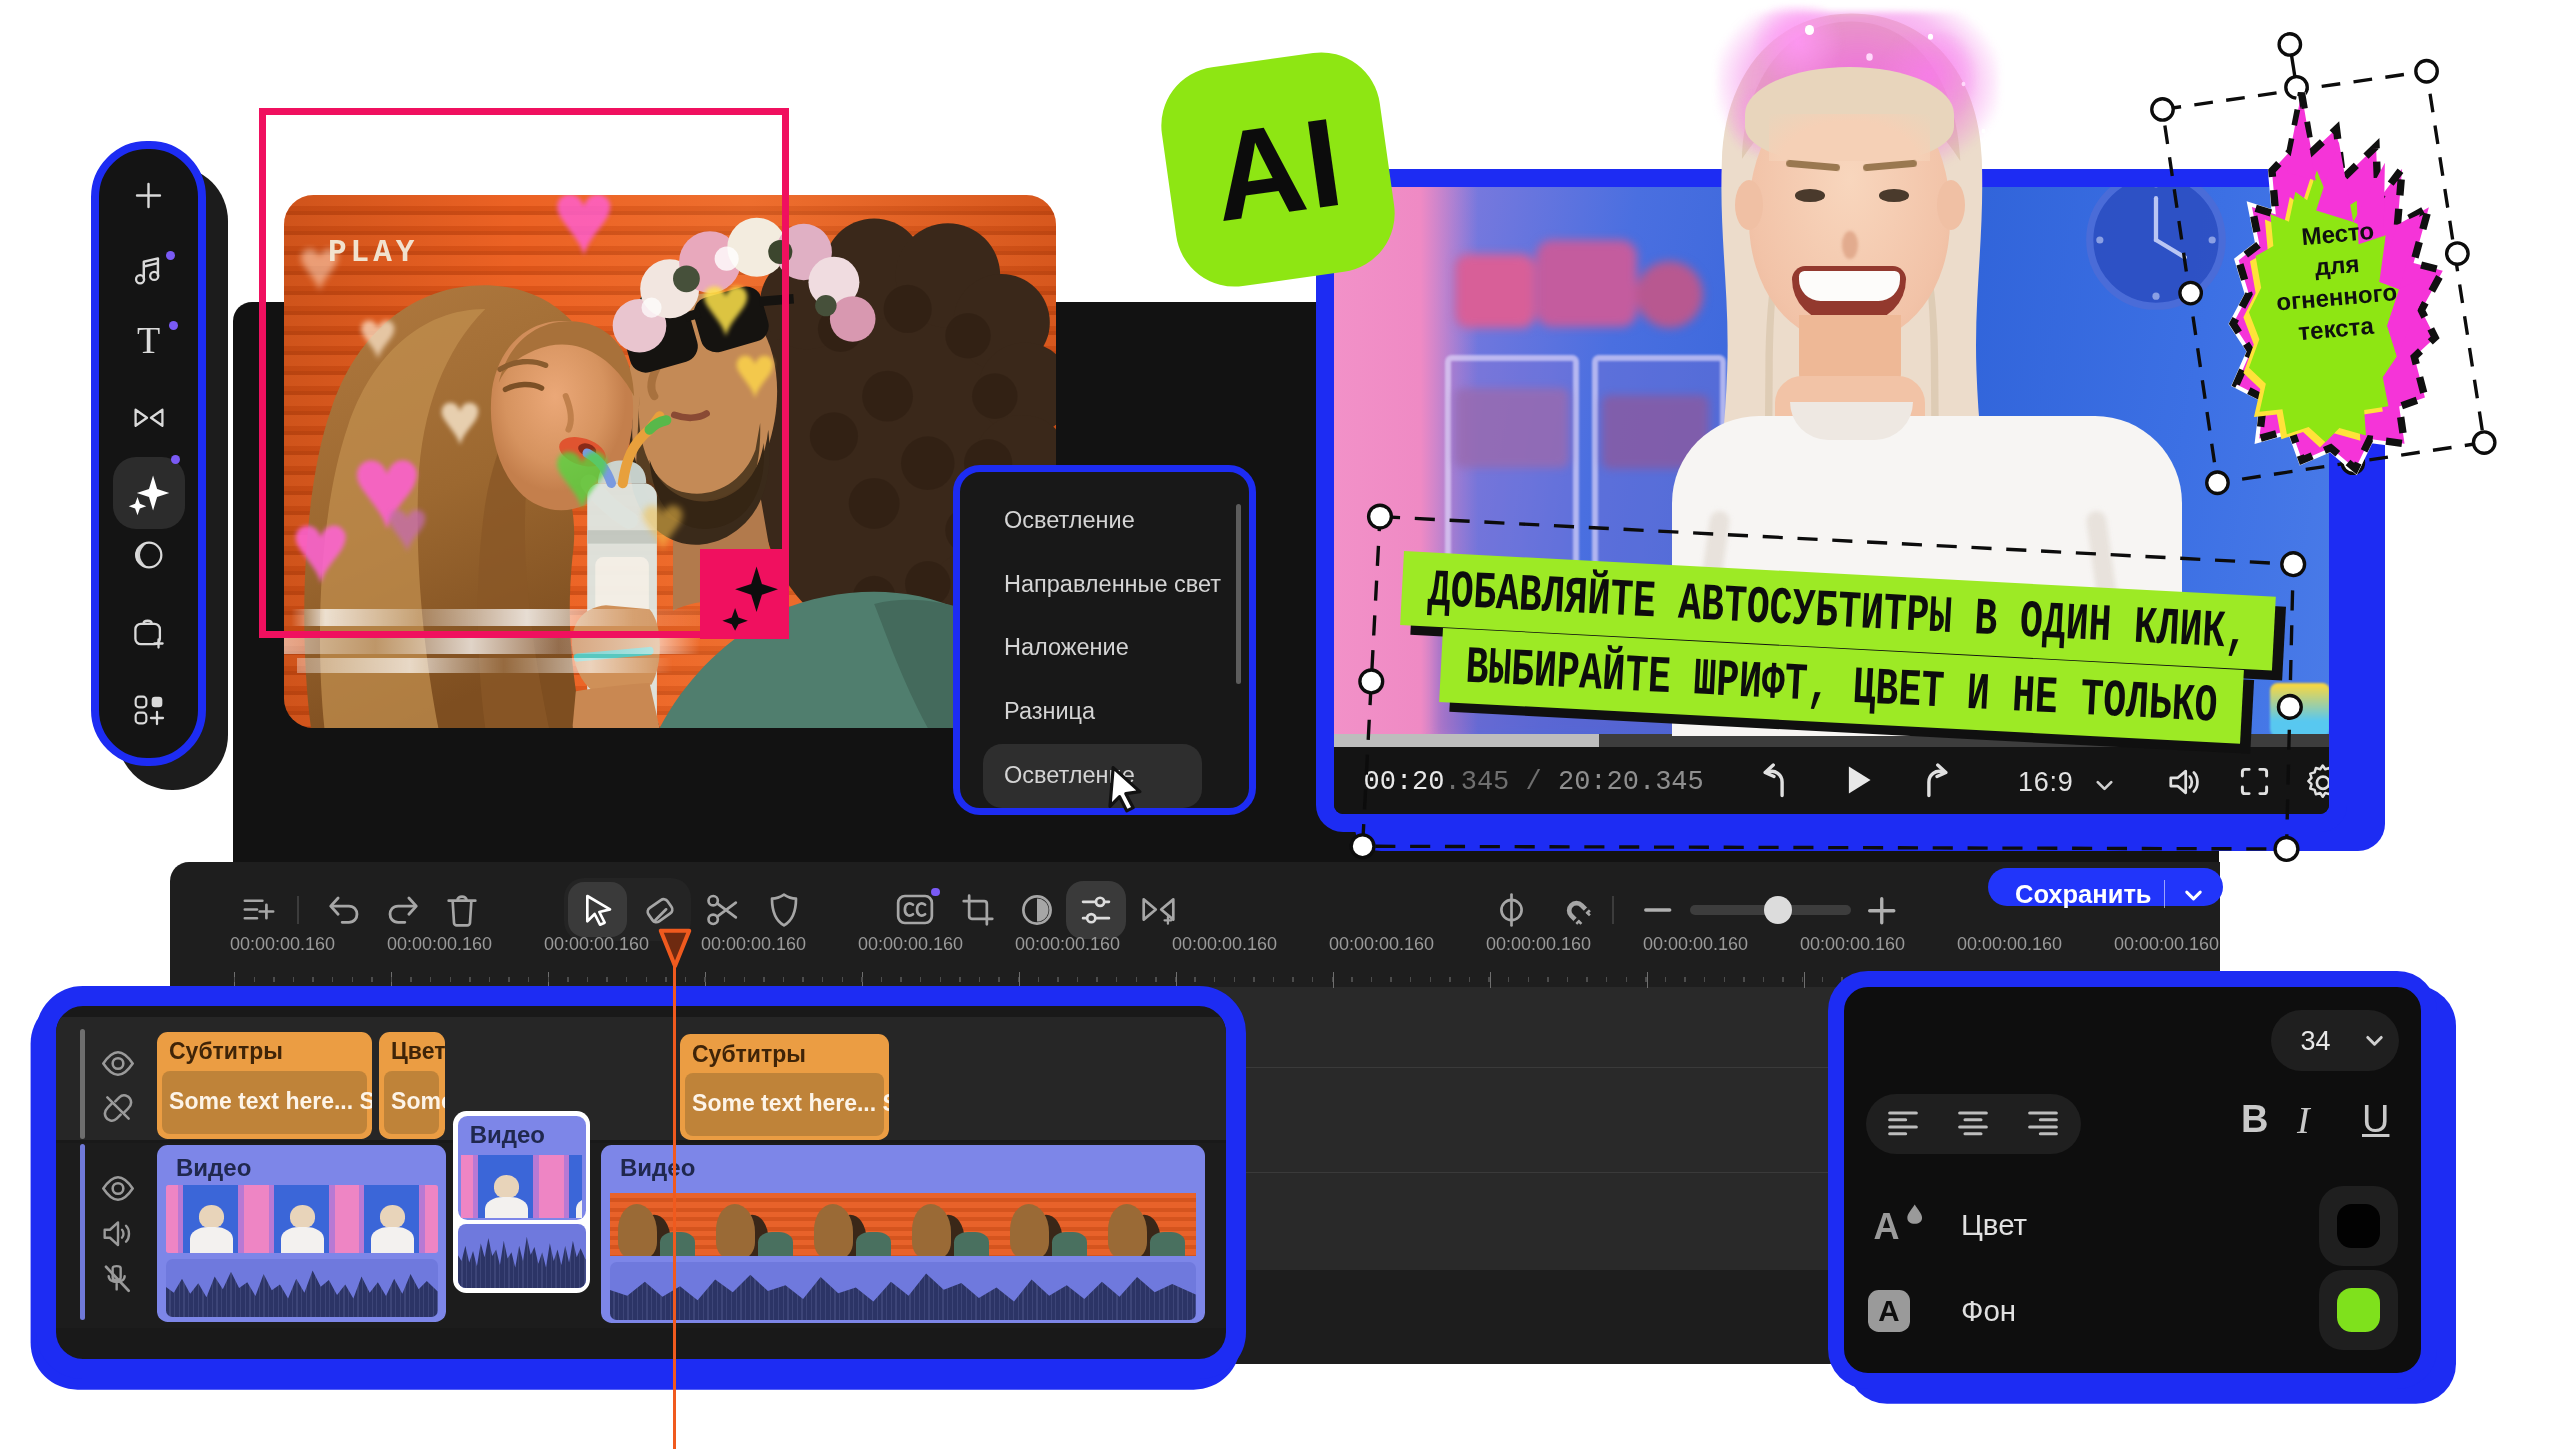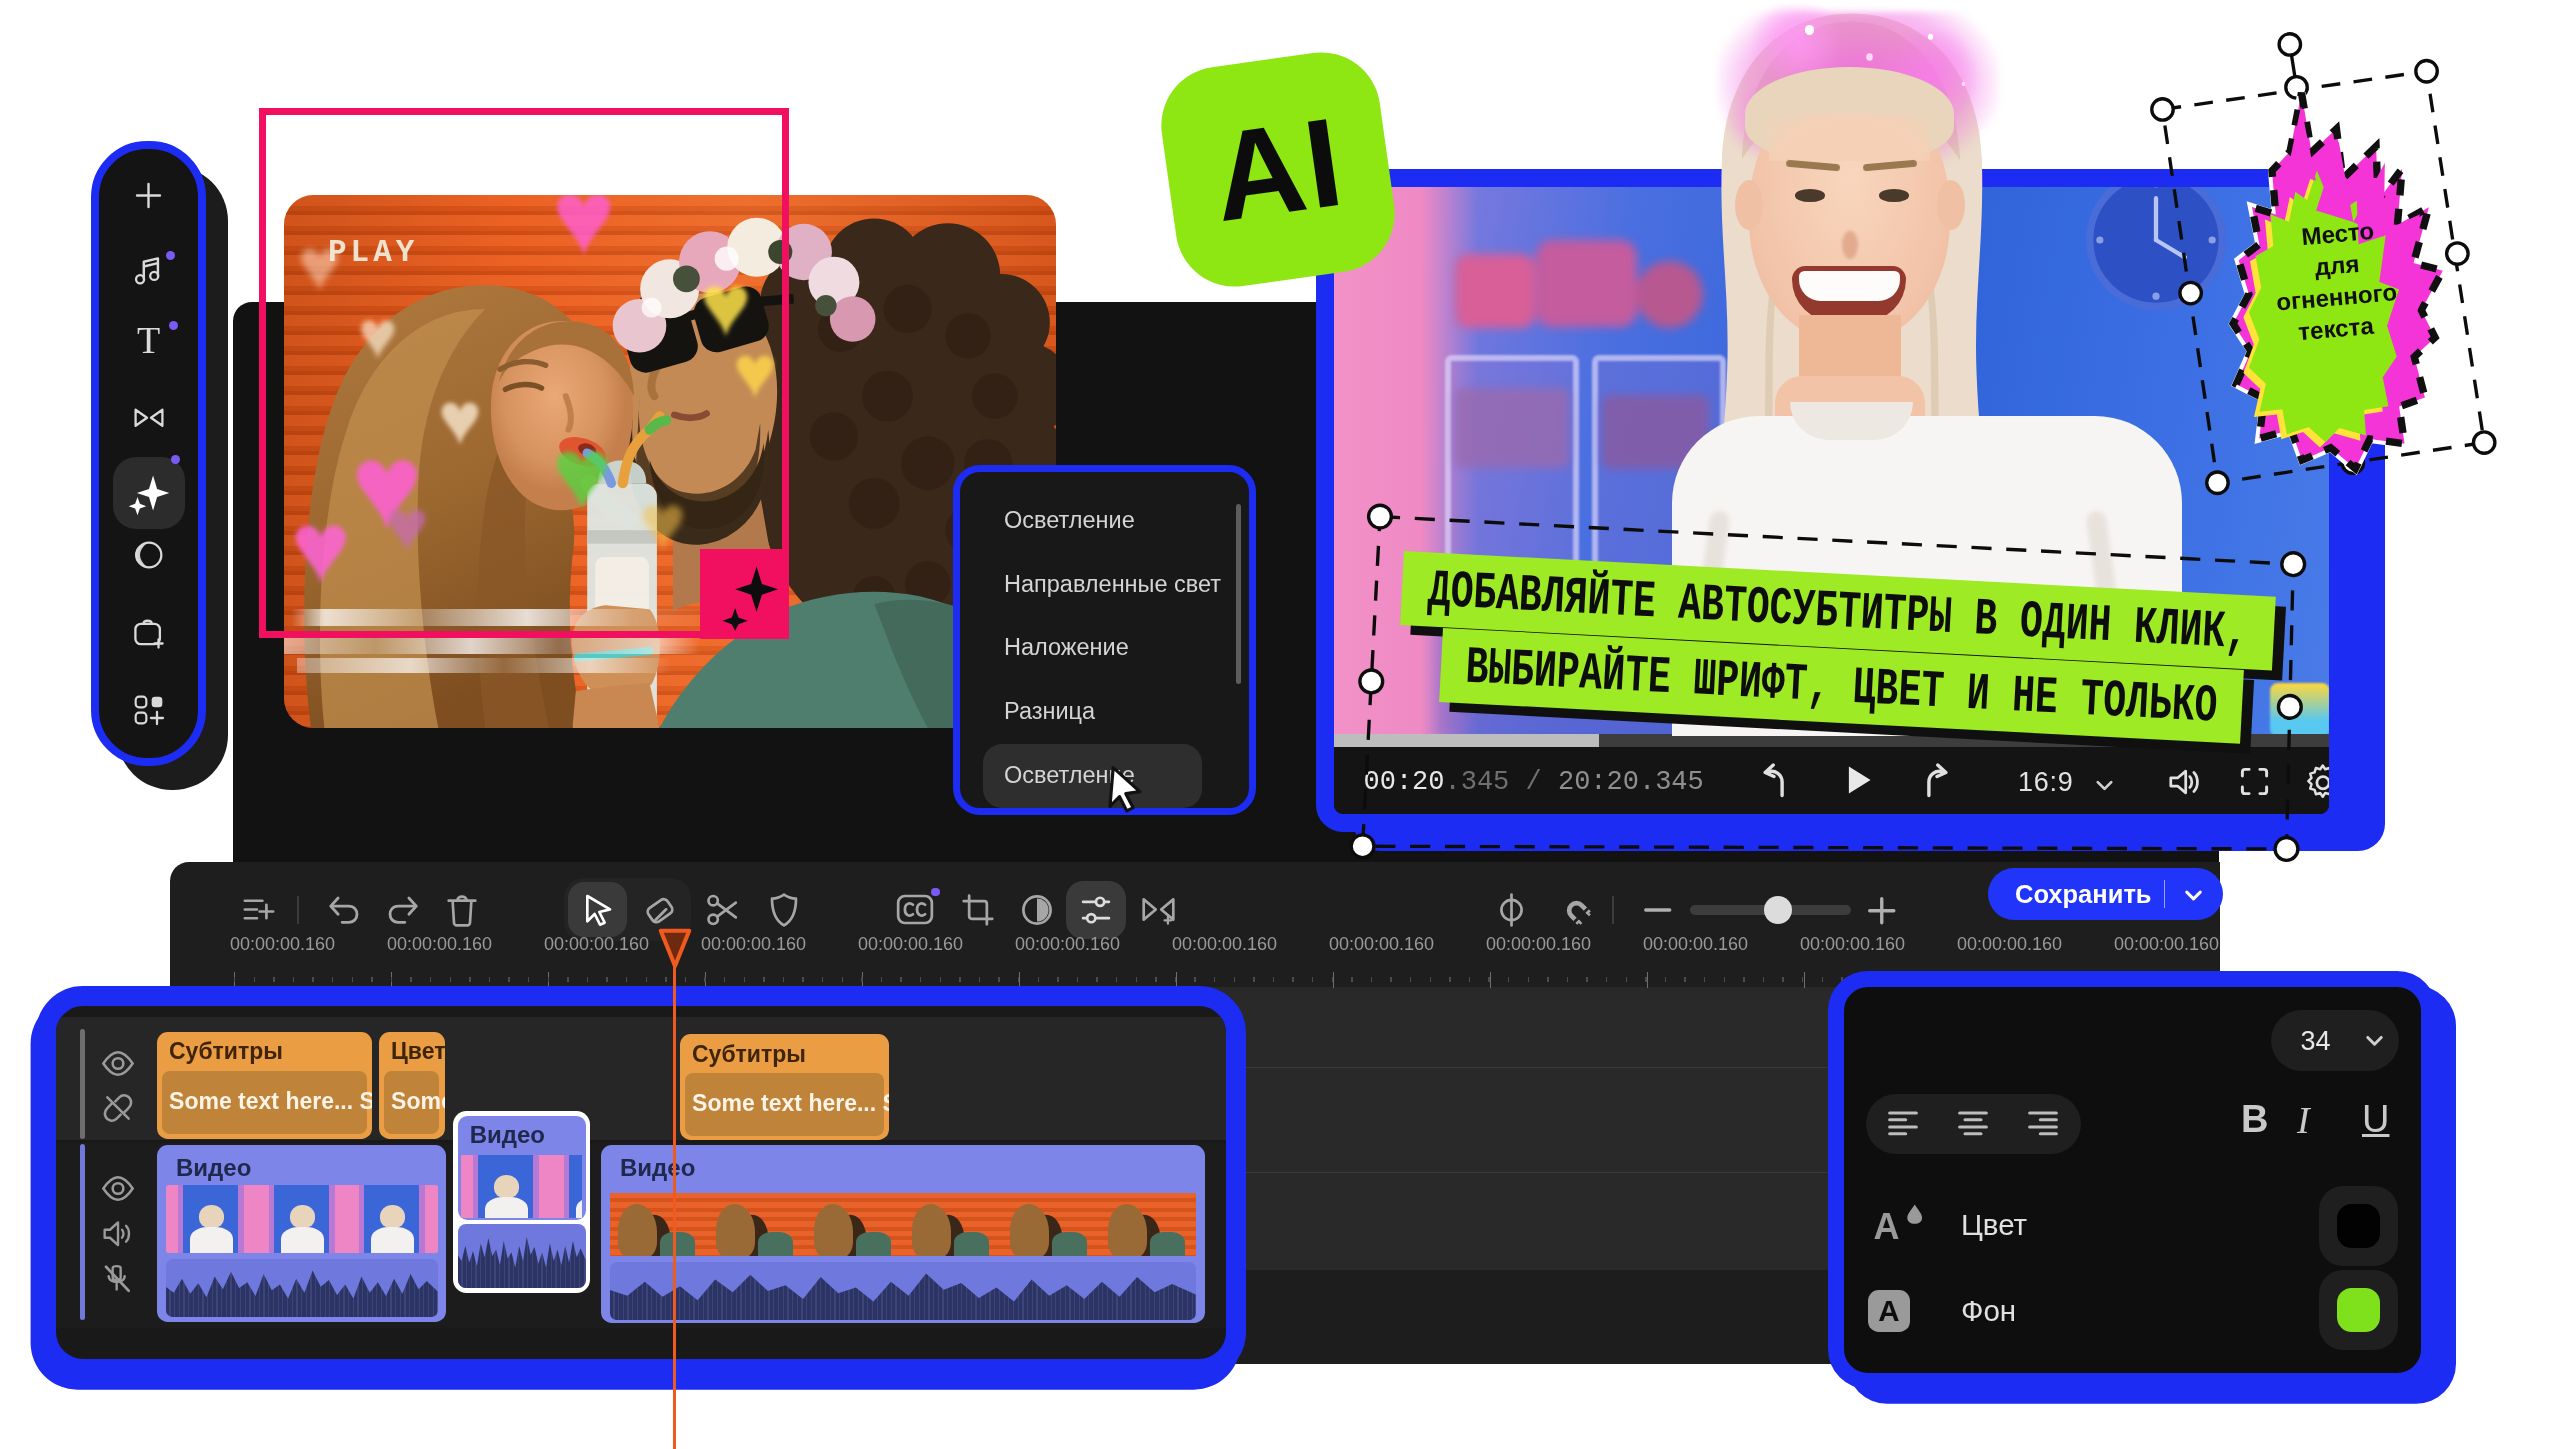--- a/index.html
+++ b/index.html
@@ -530,21 +530,21 @@
   <div class="ab" style="left:1442px; top:34px; width:2px; height:28px; background:#3c3c3c;"></div>
   <svg class="ab" style="left:1473px; top:40px;" width="29.5" height="16" viewBox="0 0 44 24">
       <path d="M4 12 H40" stroke="#b0b0b0" stroke-width="5" stroke-linecap="round"></path>
     </svg>
   <div class="ab" style="left:1520px; top:43px; width:161px; height:10px; background:#3d3d3d; border-radius:5.4px;"></div>
   <div class="ab" style="left:1594px; top:34px; width:28px; height:28px; background:#dcdcdc; border-radius:50%;"></div>
   <svg class="ab" style="left:1697px; top:34px;" width="29.5" height="29.5" viewBox="0 0 44 44">
       <path d="M22 4 V40 M4 22 H40" stroke="#b0b0b0" stroke-width="5" stroke-linecap="round"></path>
     </svg>
 
-  <div class="ab" style="left:1818px; top:6px; width:235px; height:52px; background:#2135fa; border-radius:26px;">
+  <div class="ab" style="left:1818px; top:6px; width:235px; height:38px; background:#2135fa; border-radius:26px;">
     <div class="ab" style="left:27px; top:12px; font-size:25.5px; font-weight:bold; color:#fff;">Сохранить</div>
     <div class="ab" style="left:176px; top:12px; width:1.3px; height:28px; background:rgba(255,255,255,.55);"></div>
     <svg class="ab" style="left:192px; top:16px;" width="27" height="23" viewBox="0 0 40 34">
         <path d="M10 12 L20 22 L30 12" fill="none" stroke="#fff" stroke-width="4.4" stroke-linecap="round" stroke-linejoin="round"></path>
       </svg>
   </div>
 </div>
 
 <div class="ab" style="left:170px; top:934px; width:2050px; height:60px;">
   <div class="ab" style="left:60px; top:0; width:1989px; height:24px; white-space:nowrap; font-size:18px; color:#9a9a9a;">

